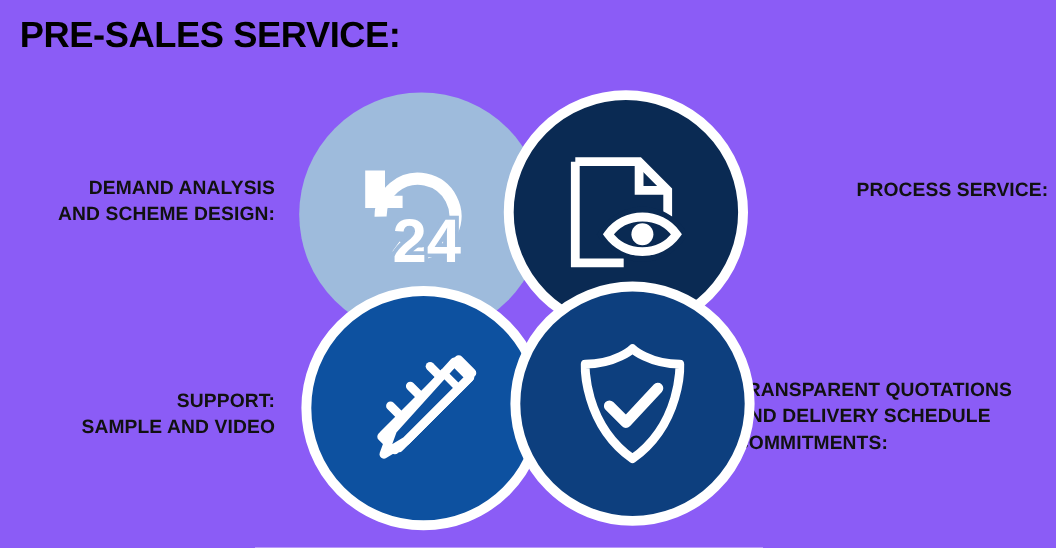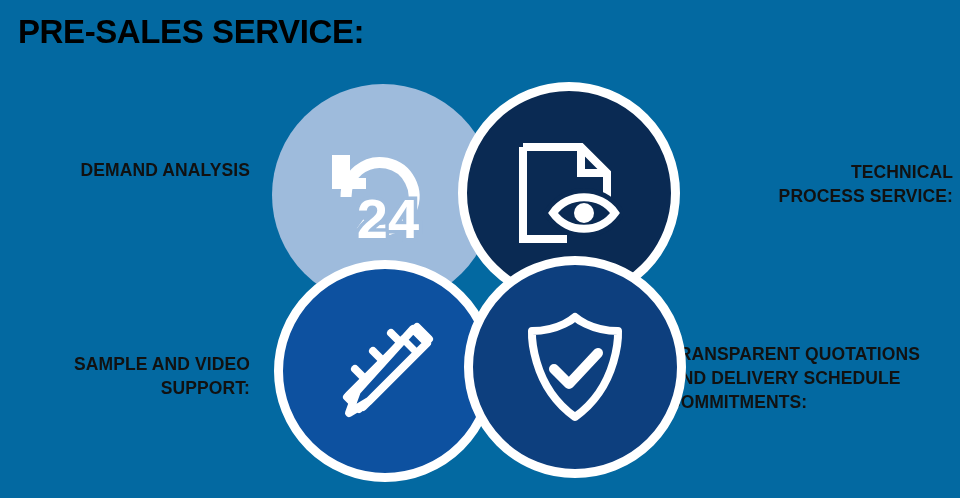--- a/index.html
+++ b/index.html
@@ -7,21 +7,21 @@
     padding: 0;
     background: #ffffff;
   }
   body {
     font-family: "Liberation Sans", sans-serif;
   }
   #page {
     position: relative;
     width: 960px;
     height: 498px;
-    background: #0369a1;
+    background: #8b5cf6;
     overflow: hidden;
   }
 
   
   #page-title {
     position: absolute;
     left: 18px;
     top: 14px;
     font-size: 33px;
     font-weight: bold;
@@ -149,30 +149,30 @@
           <path d="M51 6 C51 6 36 20 8 20 C8 20 6 74 51 106 C96 74 94 20 94 20 C66 20 51 6 51 6 Z" fill="none" stroke="#ffffff" stroke-width="8" stroke-linejoin="round"></path>
           <path d="M30 58 L45 73 L74 42" fill="none" stroke="#ffffff" stroke-width="10" stroke-linecap="round" stroke-linejoin="round"></path>
         </svg>
       </div>
     </div>
 
   </div>
 
   <div class="label right-align" id="label-demand">
     <span class="line">DEMAND ANALYSIS</span>
+    <span class="line">AND SCHEME DESIGN:</span>
   </div>
 
   <div class="label right-align" id="label-tech">
-    <span class="line">TECHNICAL</span>
     <span class="line">PROCESS SERVICE:</span>
   </div>
 
   <div class="label right-align" id="label-sample">
+    <span class="line">SUPPORT:</span>
     <span class="line">SAMPLE AND VIDEO</span>
-    <span class="line">SUPPORT:</span>
   </div>
 
   <div class="label left-align" id="label-quote">
     <span class="line">TRANSPARENT QUOTATIONS</span>
     <span class="line">AND DELIVERY SCHEDULE</span>
     <span class="line">COMMITMENTS:</span>
   </div>
 
 </div>
 

